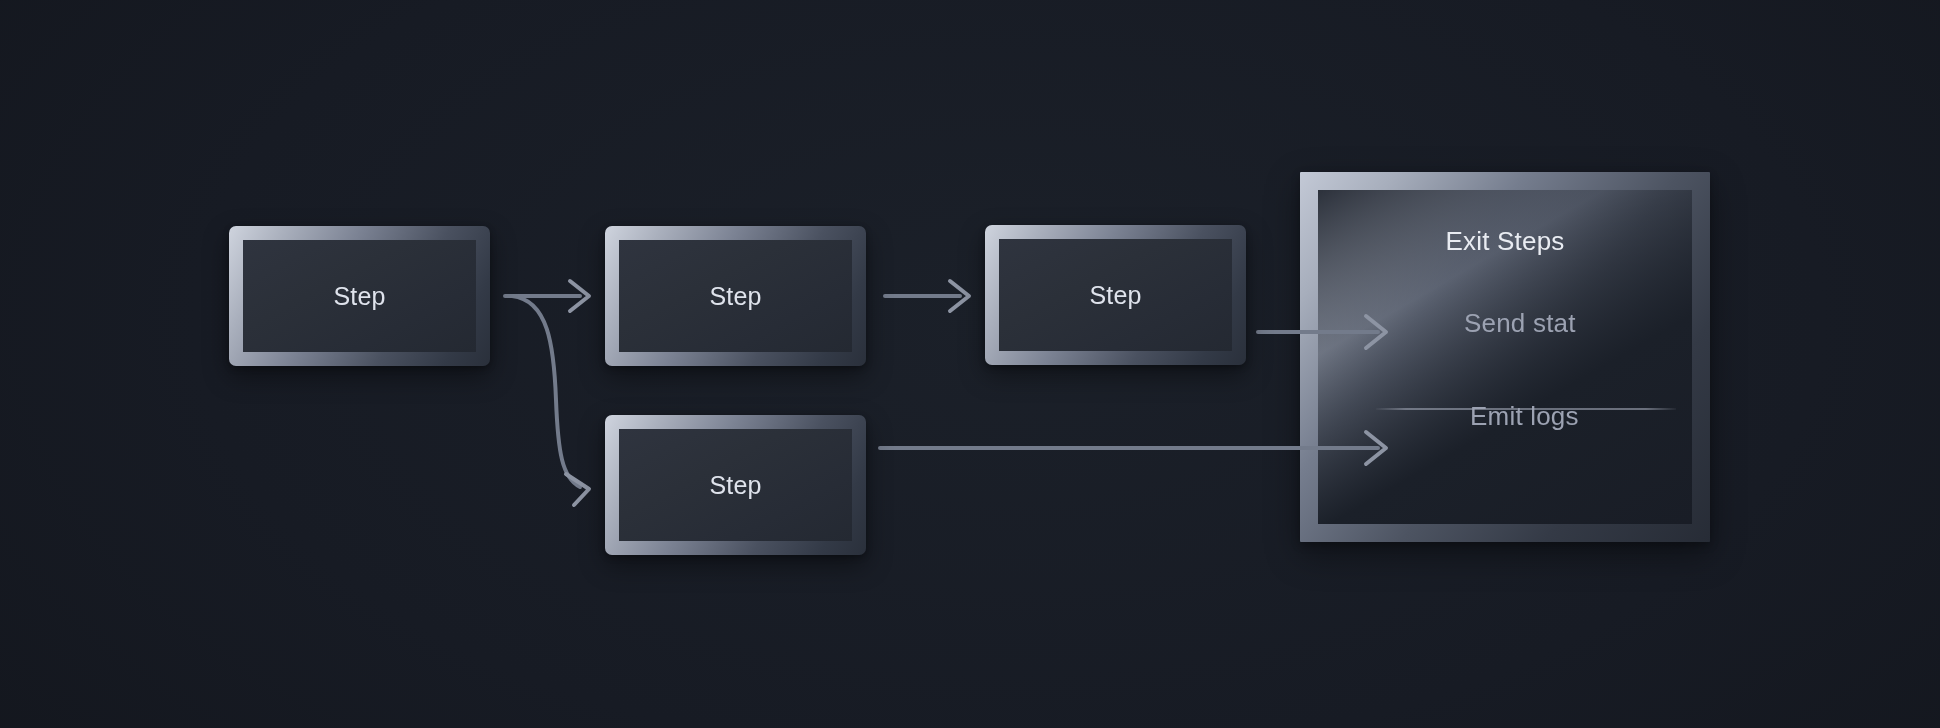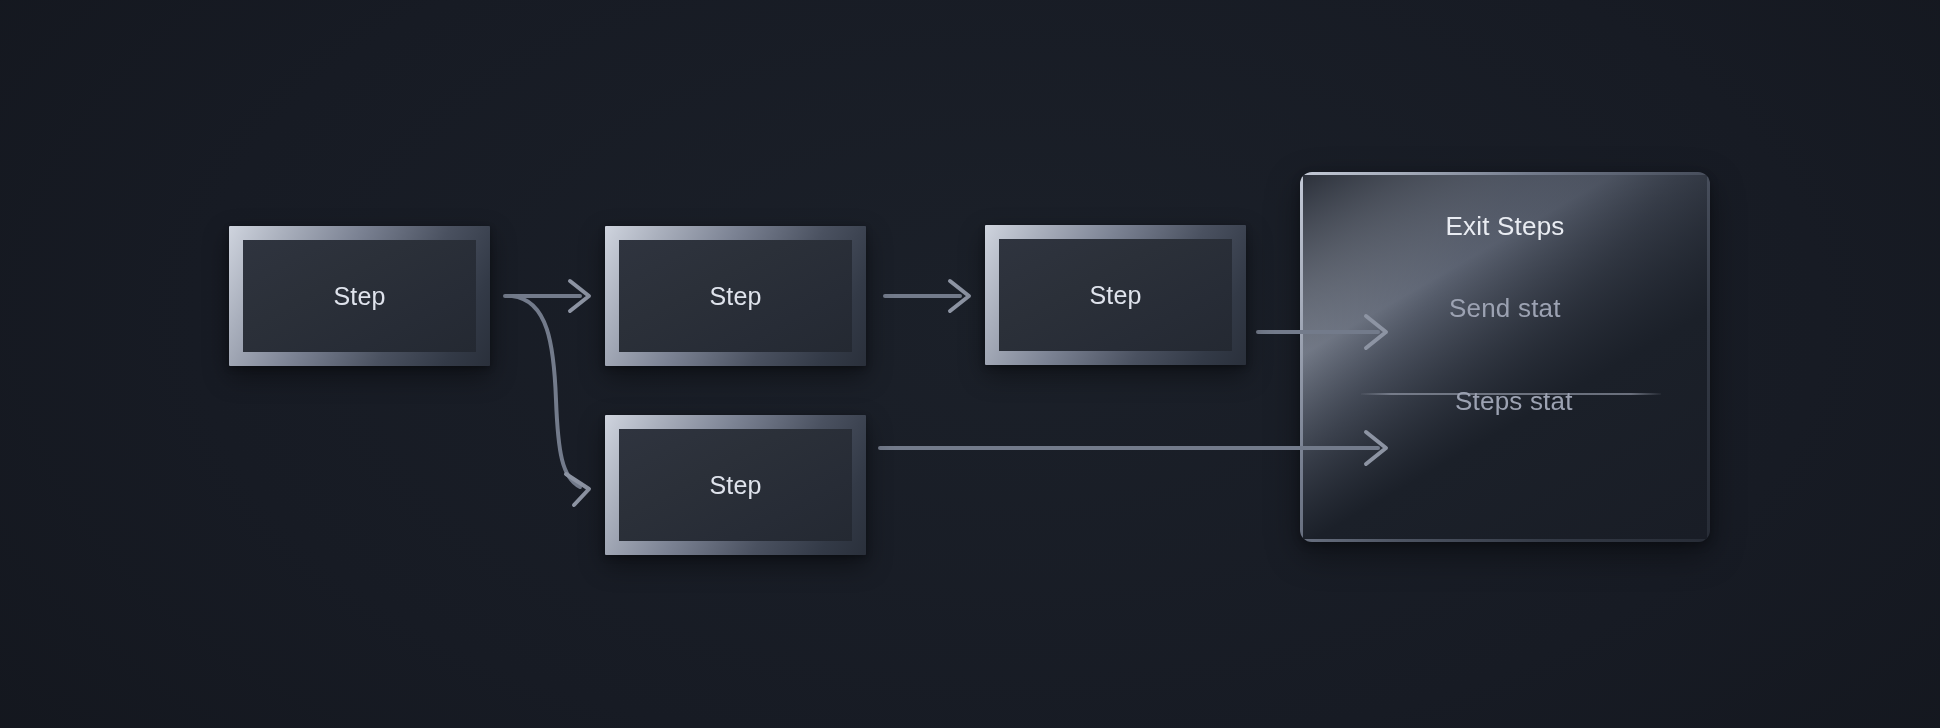--- a/index.html
+++ b/index.html
@@ -35,21 +35,21 @@
 
   
   .node {
     position: absolute;
     box-sizing: border-box;
     z-index: 3;
     display: flex;
     align-items: center;
     justify-content: flex-start;
     padding: 14px;
-    border-radius: 1px;
+    border-radius: 7px;
     background:
       linear-gradient(118deg,
         #cfd4de 0%,
         #aab0bd 17%,
         #7b8293 40%,
         #4a5160 66%,
         #333a47 86%,
         #2a303b 100%);
     box-shadow:
       0 10px 26px rgba(0,0,0,0.42),
@@ -75,22 +75,22 @@
     letter-spacing: 0.2px;
     line-height: 1;
     user-select: none;
   }
 
   
   #exit-panel {
     position: absolute;
     box-sizing: border-box;
     z-index: 1;
-    padding: 3px;
-    border-radius: 12px;
+    padding: 18px;
+    border-radius: 1px;
     background:
       linear-gradient(127deg,
         #c3c9d6 0%,
         #a7aebc 14%,
         #757d8e 33%,
         #4d5462 55%,
         #343a46 76%,
         #272c36 100%);
     box-shadow:
       0 12px 34px rgba(0,0,0,0.40),
@@ -197,18 +197,18 @@
 
   <div id="exit-panel" style="left:1300px; top:172px; width:410px; height:370px;">
     <div id="exit-panel-inner">
 
       <div class="panel-title">Exit Steps</div>
 
       <div class="exit-item" id="exit-item-0">Send stat</div>
 
       <div class="panel-divider"></div>
 
-      <div class="exit-item" id="exit-item-1">Steps stat</div>
+      <div class="exit-item" id="exit-item-1">Emit logs</div>
 
     </div>
   </div>
 
 </div>
 
 </body></html>

